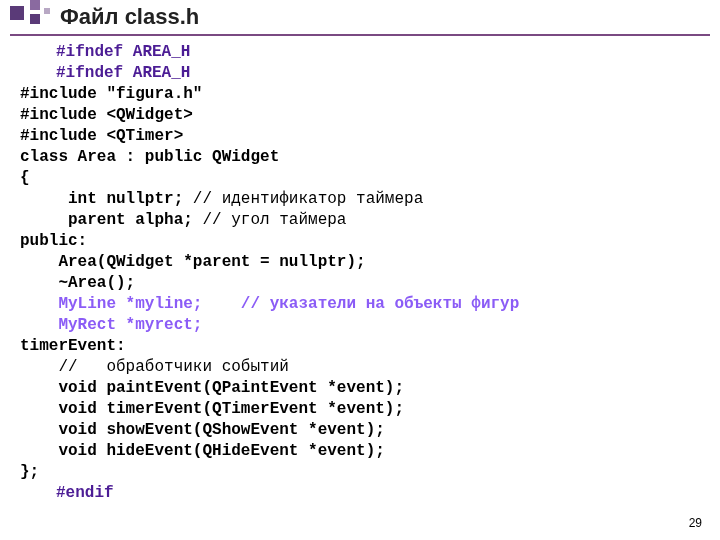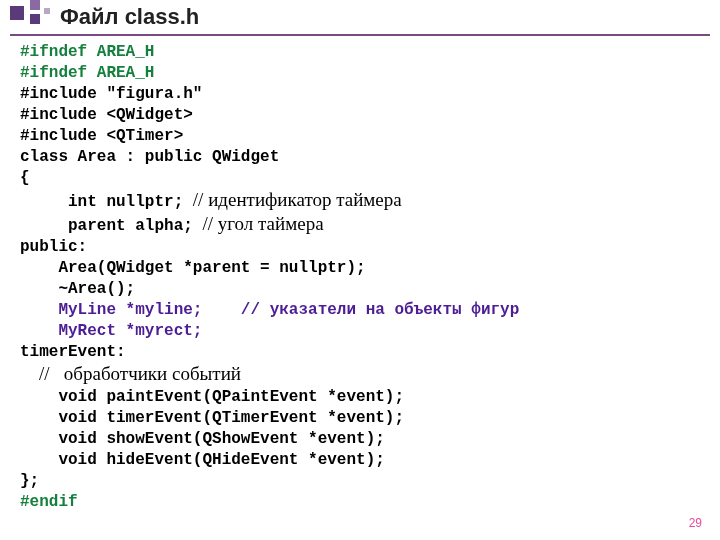--- a/index.html
+++ b/index.html
@@ -48,33 +48,33 @@
     top: 42px;
     left: 20px;
     right: 20px;
     font-family: "Courier New", monospace;
     font-weight: bold;
     font-size: 16px;
     line-height: 21px;
     color: #000;
     white-space: pre;
   }
-  .green { color: #15803d; }
-  .red { color: #4c1d95; }
+  .green { color: #4c1d95; margin-left: 36px; }
+  .red { color: #8b5cf6; }
   .cm {
-    font-family: Liberation Serif, serif;
+    font-family: Liberation Mono, monospace;
     font-weight: normal;
-    font-size: 19px;
+    font-size: 16px;
   }
   .pagenum {
     position: absolute;
     bottom: 10px;
     right: 18px;
     font-size: 12px;
-    color: #ec4899;
+    color: #000000;
     font-family: Arial, sans-serif;
   }
 </style>
 </head>
 <body>
 
 <div class="deco">
   <div class="sq s1"></div>
   <div class="sq s2"></div>
   <div class="sq s3"></div>

